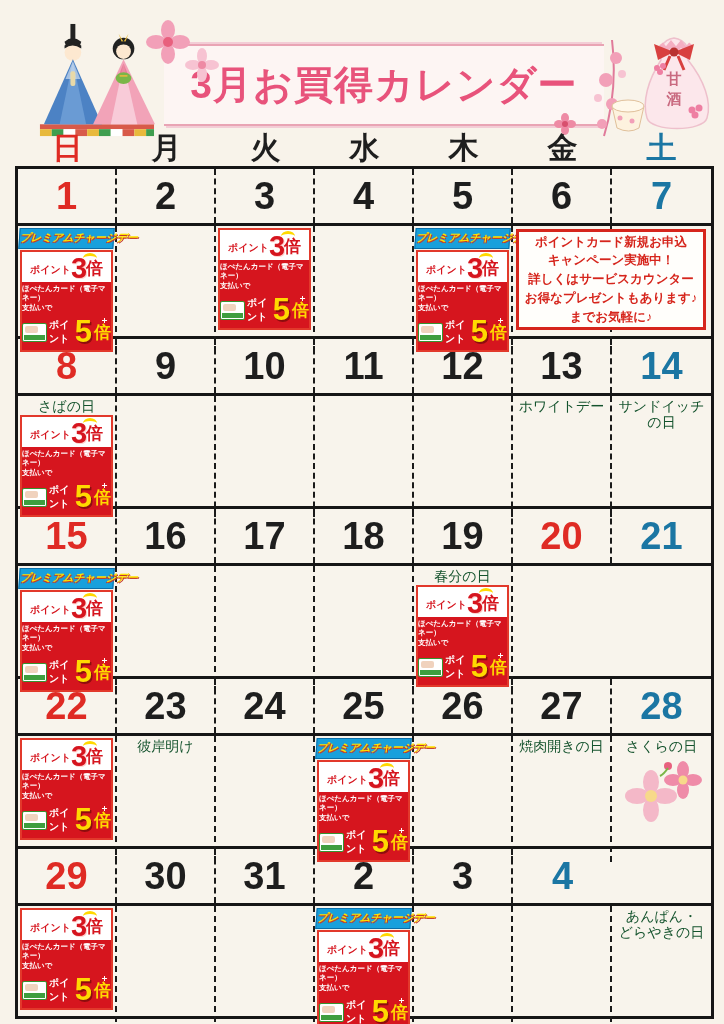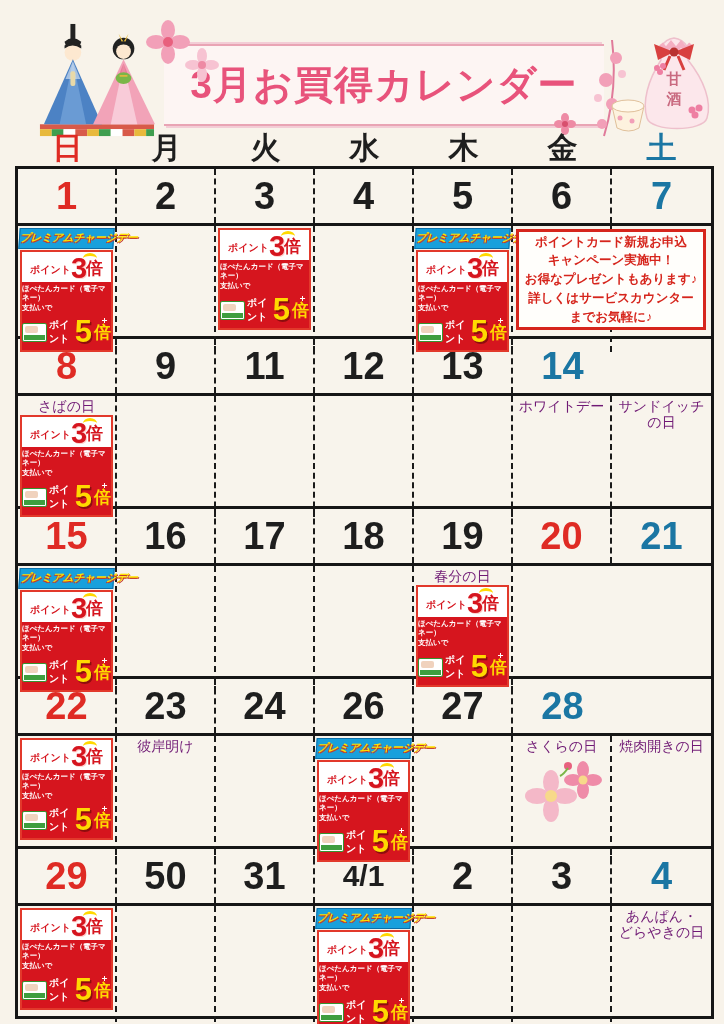--- a/index.html
+++ b/index.html
@@ -26,21 +26,21 @@
   .week:last-child{border-bottom:none;}
   .date-row,.content-row{display:grid;grid-template-columns:repeat(7,1fr);}
   .date-row{height:54px;border-bottom:3px solid #161616;}
   .content-row{height:110px;}
   .dcell,.ccell{border-right:2px dashed #1a1a1a;overflow:visible;}
   .dcell:last-child,.ccell:last-child{border-right:none;}
   .dcell{display:flex;align-items:center;justify-content:center;}
   .date-num{font-size:38px;font-weight:700;line-height:1;}
   .date-num.frac{font-size:30px;}
   .ccell{position:relative;display:flex;flex-direction:column;align-items:center;padding-top:1px;}
-  .note{font-size:14px;font-weight:500;color:#701a75;line-height:1.15;text-align:center;white-space:pre-line;padding-top:1px;max-width:98px;}
+  .note{font-size:14px;font-weight:500;color:#14532d;line-height:1.15;text-align:center;white-space:pre-line;padding-top:1px;max-width:98px;}
 
   
   .premium-badge{width:93px;margin-top:1px;background:#18a0dc;border:1px solid #0b6ea8;color:#ffe200;
     font-size:10.5px;font-weight:800;font-style:italic;text-align:center;padding:2px 0 3px;
     text-shadow:1px 1px 0 #c43a2a,-1px 1px 0 #c43a2a;transform:skewX(-4deg);white-space:nowrap;}
   .composite{width:93px;margin-top:1px;background:#fff;border:2px solid #e2392b;box-sizing:border-box;}
   .row3{position:relative;height:29px;display:flex;align-items:flex-end;justify-content:center;background:#fff;color:#d6151e;padding-bottom:1px;}
   .row3 .pt{font-size:10px;font-weight:800;margin-bottom:4px;}
   .row3 .num{font-size:29px;font-weight:800;line-height:0.9;letter-spacing:-1px;text-shadow:1px 1px 0 #ffd2ce;}
   .row3 .bai{font-size:17px;font-weight:800;margin-bottom:1px;}
@@ -280,37 +280,40 @@
       <span class="num">5</span>
       <span class="bai">倍</span>
       <span class="spark">＋</span>
     </div>
   </div>
         </div>
         <div class="ccell">
           <div class="notice-box">
     <div>ポイントカード新規お申込</div>
     <div>キャンペーン実施中！</div>
+    <div>詳しくはサービスカウンター</div>
     <div>お得なプレゼントもあります♪</div>
-    <div>詳しくはサービスカウンター</div>
     <div>までお気軽に♪</div>
   </div>
         </div>
         <div class="ccell"></div>
       </div>
   </div>
     <div class="week">
     <div class="date-row">
         <div class="dcell">
     <span class="date-num c-red">8</span>
   </div>
         <div class="dcell">
     <span class="date-num c-black">9</span>
   </div>
         <div class="dcell">
+    <span class="date-num c-black">10</span>
+  </div>
+        <div class="dcell">
     <span class="date-num c-black">11</span>
   </div>
         <div class="dcell">
     <span class="date-num c-black">12</span>
   </div>
         <div class="dcell">
     <span class="date-num c-black">13</span>
   </div>
         <div class="dcell">
     <span class="date-num c-blue">14</span>
@@ -431,20 +434,23 @@
         <div class="dcell">
     <span class="date-num c-red">22</span>
   </div>
         <div class="dcell">
     <span class="date-num c-black">23</span>
   </div>
         <div class="dcell">
     <span class="date-num c-black">24</span>
   </div>
         <div class="dcell">
+    <span class="date-num c-black">25</span>
+  </div>
+        <div class="dcell">
     <span class="date-num c-black">26</span>
   </div>
         <div class="dcell">
     <span class="date-num c-black">27</span>
   </div>
         <div class="dcell">
     <span class="date-num c-blue">28</span>
   </div>
       </div>
     <div class="content-row">
@@ -489,20 +495,23 @@
     <div class="row5">
       <span class="card-icon"></span>
       <span class="pt">ポイント</span>
       <span class="num">5</span>
       <span class="bai">倍</span>
       <span class="spark">＋</span>
     </div>
   </div>
         </div>
         <div class="ccell"></div>
+        <div class="ccell">
+          <div class="note">焼肉開きの日</div>
+        </div>
         <div class="ccell">
           <div class="note">さくらの日</div>
           <svg class="sakura-cell" width="82" height="66" viewBox="0 0 82 66">
     <g fill="#f4b8c8">
               <ellipse cx="30" cy="24" rx="8" ry="12"></ellipse>
               <ellipse cx="30" cy="52" rx="8" ry="12"></ellipse>
               <ellipse cx="16" cy="38" rx="12" ry="8"></ellipse>
               <ellipse cx="44" cy="38" rx="12" ry="8"></ellipse>
             </g>
     <circle cx="30" cy="38" r="6" fill="#f7d98a"></circle>
@@ -510,38 +519,32 @@
               <ellipse cx="62" cy="12" rx="6" ry="9"></ellipse>
               <ellipse cx="62" cy="32" rx="6" ry="9"></ellipse>
               <ellipse cx="52" cy="22" rx="9" ry="6"></ellipse>
               <ellipse cx="72" cy="22" rx="9" ry="6"></ellipse>
             </g>
     <circle cx="62" cy="22" r="4.5" fill="#f7d98a"></circle>
     <circle cx="47" cy="8" r="4" fill="#e8607e"></circle>
     <path d="M47,10 q-4,6 -8,8" stroke="#7ab648" stroke-width="2" fill="none"></path>
   </svg>
         </div>
-        <div class="ccell">
-          <div class="note">焼肉開きの日</div>
-        </div>
       </div>
   </div>
     <div class="week">
     <div class="date-row">
         <div class="dcell">
     <span class="date-num c-red">29</span>
   </div>
         <div class="dcell">
-    <span class="date-num c-black">50</span>
+    <span class="date-num c-black">30</span>
   </div>
         <div class="dcell">
     <span class="date-num c-black">31</span>
-  </div>
-        <div class="dcell">
-    <span class="date-num c-black frac">4/1</span>
   </div>
         <div class="dcell">
     <span class="date-num c-black">2</span>
   </div>
         <div class="dcell">
     <span class="date-num c-black">3</span>
   </div>
         <div class="dcell">
     <span class="date-num c-blue">4</span>
   </div>

